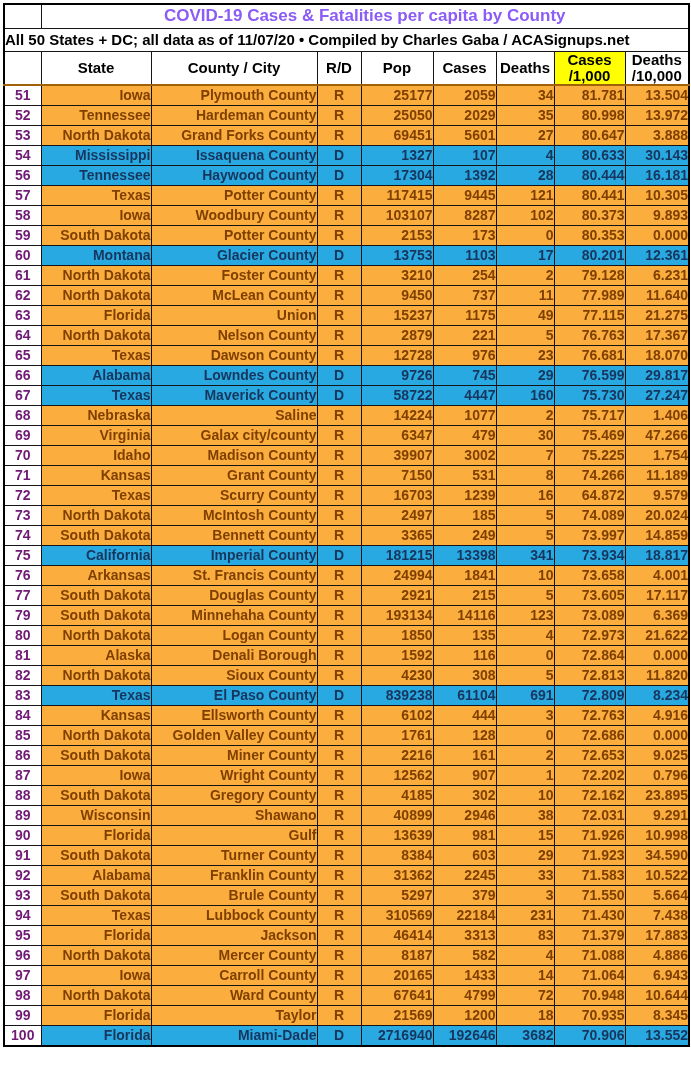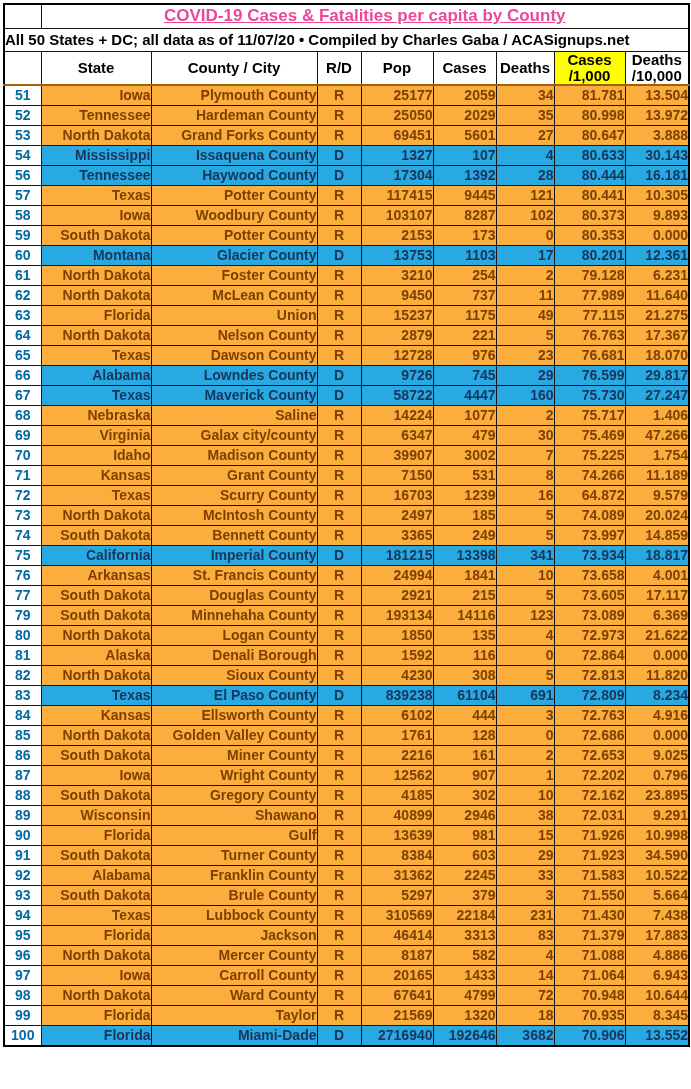--- a/index.html
+++ b/index.html
@@ -27,22 +27,21 @@
     white-space: nowrap;
     overflow: hidden;
     box-sizing: border-box;
     padding: 0;
   }
   
   td.title-cell {
     font-size: 17px;
     text-align: center;
     height: 24px;
-    color: #ec4899;
-    text-decoration: underline;
+    color: #8b5cf6;
   }
   td.subtitle-cell {
     font-size: 15px;
     height: 23px;
     color: #000;
     border-bottom: 2px solid #000;
   }
   td.corner-cell { background: #fff; }
   
   tr.colhead th {
@@ -56,21 +55,21 @@
   }
   tr.colhead th.hl { background: var(--hl-bg, #FFFF00); }
   
   tbody td {
     height: 19px;
     font-size: 14px;
     line-height: 19px;
   }
   td.c-rank {
     background: #fff;
-    color: #0369a1;
+    color: #701a75;
     text-align: center;
   }
   .c-state, .c-county, .c-pop, .c-cases, .c-deaths, .c-c1k, .c-d10k {
     text-align: right;
     padding-right: 4px;
   }
   .c-party { text-align: center; }
   tr.rep .fill {
     background: var(--rep-bg, #FBAD3E);
     color: var(--rep-text, #7F3F00);
@@ -628,21 +627,21 @@
     <td class="c-deaths fill">72</td>
     <td class="c-c1k fill">70.948</td>
     <td class="c-d10k fill">10.644</td>
   </tr>
         <tr class="rep">
     <td class="c-rank">99</td>
     <td class="c-state fill">Florida</td>
     <td class="c-county fill">Taylor</td>
     <td class="c-party fill">R</td>
     <td class="c-pop fill">21569</td>
-    <td class="c-cases fill">1320</td>
+    <td class="c-cases fill">1200</td>
     <td class="c-deaths fill">18</td>
     <td class="c-c1k fill">70.935</td>
     <td class="c-d10k fill">8.345</td>
   </tr>
         <tr class="dem">
     <td class="c-rank">100</td>
     <td class="c-state fill">Florida</td>
     <td class="c-county fill">Miami-Dade</td>
     <td class="c-party fill">D</td>
     <td class="c-pop fill">2716940</td>

